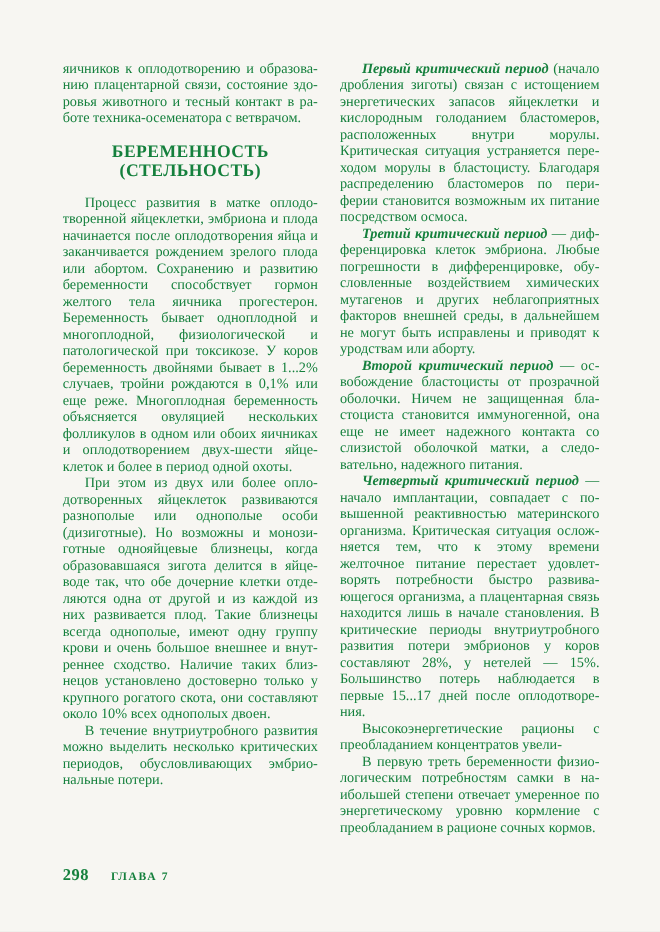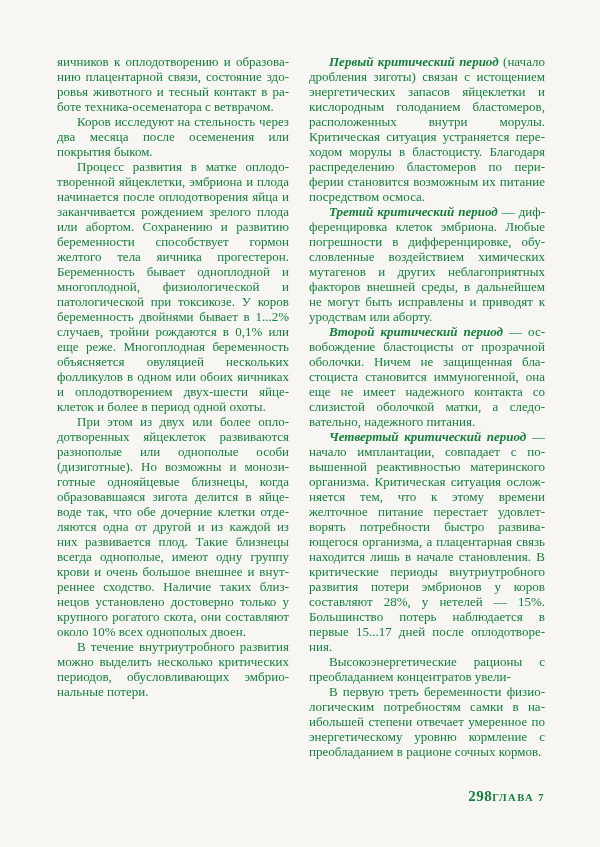--- a/index.html
+++ b/index.html
@@ -53,22 +53,23 @@
     letter-spacing: 0.4px;
     text-indent: 0;
   }
   .section-heading span { display: block; }
   .page-footer {
     position: absolute;
     left: 57px;
     width: 488px;
     top: 788px;
     display: flex;
-    justify-content: flex-end;
+    justify-content: flex-start;
     align-items: baseline;
+    gap: 20px;
   }
   .page-number {
     font-size: 15px;
     font-weight: bold;
     letter-spacing: 0.5px;
   }
   .chapter-label {
     font-size: 10.5px;
     font-weight: bold;
     letter-spacing: 1.5px;
@@ -78,23 +79,26 @@
 </head>
 <body>
 
 <div class="page" style="background: rgb(247, 246, 242); color: #15803d;">
 
   <div class="columns">
 
     <div class="col col-left">
       <div id="left-top">
           <p class="no-indent"><span>яичников к оплодо­творе­нию и образова­нию плацен­тар­ной связи, состояние здо­ровья животного и тесный контакт в ра­боте техника-осеменатора с ветврачом.</span></p>
-          <p><span>Коров исследуют на стельность че­рез два месяца после осеме­нения или покрытия быком.</span></p>
         </div>
 
+      <h2 class="section-heading">
+        <span>БЕРЕМЕННОСТЬ</span>
+        <span>(СТЕЛЬНОСТЬ)</span>
+      </h2>
 
       <div id="left-bottom">
           <p><span>Процесс развития в матке оплодо­творенной яйце­клетки, эмбриона и плода начинается после оплодотворе­ния яйца и закан­чивается рождением зрелого плода или абортом. Сохране­нию и развитию беремен­ности способ­ствует гормон желтого тела яичника проге­стерон. Беремен­ность бывает од­ноплодной и много­плодной, физиоло­гической и патоло­гической при токси­козе. У коров беремен­ность двойнями бывает в 1...2% случаев, тройни рож­даются в 0,1% или еще реже. Много­плодная беремен­ность объясня­ется овуляцией нескольких фолли­кулов в одном или обоих яичниках и оплодо­творением двух-шести яйце­клеток и более в период одной охоты.</span></p>
           <p><span>При этом из двух или более опло­дотворенных яйце­клеток развивают­ся разнополые или однополые особи (дизиготные). Но возможны и монози­готные одно­яйцевые близнецы, когда образо­вав­шаяся зигота делится в яйце­воде так, что обе дочерние клетки отде­ляются одна от другой и из каждой из них развива­ется плод. Такие близнецы всегда однополые, имеют одну группу крови и очень большое внешнее и внут­реннее сходство. Наличие таких близ­нецов установ­лено достоверно только у крупного рогатого скота, они составля­ют около 10% всех однополых двоен.</span></p>
           <p><span>В течение внутри­утроб­ного разви­тия можно выделить несколько кри­тических периодов, обуслов­лива­ющих эмбрио­нальные потери.</span></p>
         </div>
     </div>
 
     <div class="col col-right" id="right-col">
         <p><span class="bold-term">Первый критический период</span><span> (нача­ло дробления зиготы) связан с истоще­нием энерге­тических запасов яйцеклет­ки и кисло­родным голо­данием бласто­меров, располо­женных внутри морулы. Критическая ситуация устра­няется пере­ходом морулы в бласто­цисту. Бла­годаря распре­делению бласто­меров по пери­ферии стано­вится возможным их питание посред­ством осмоса.</span></p>

